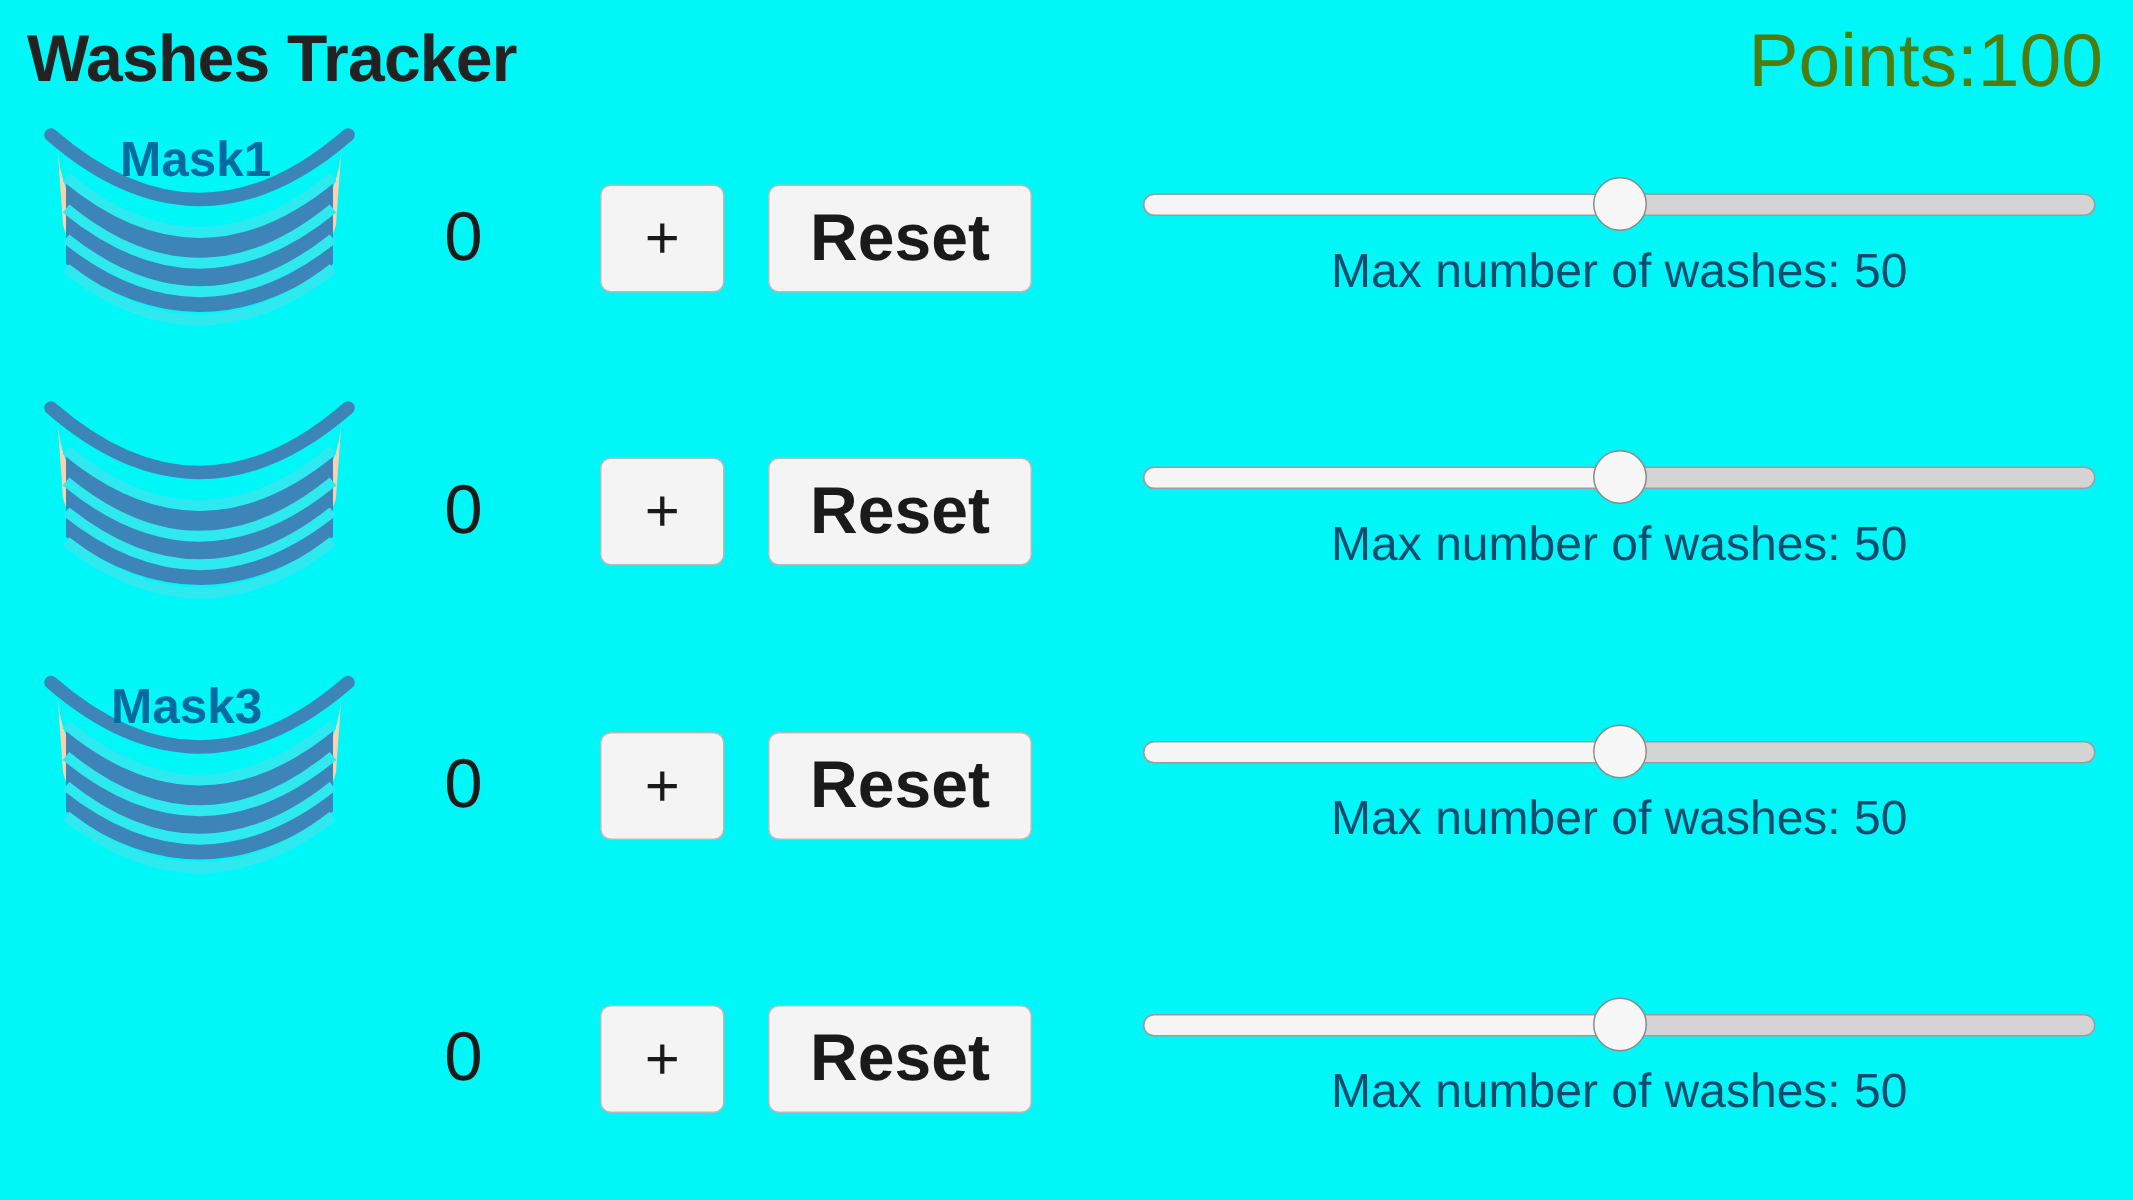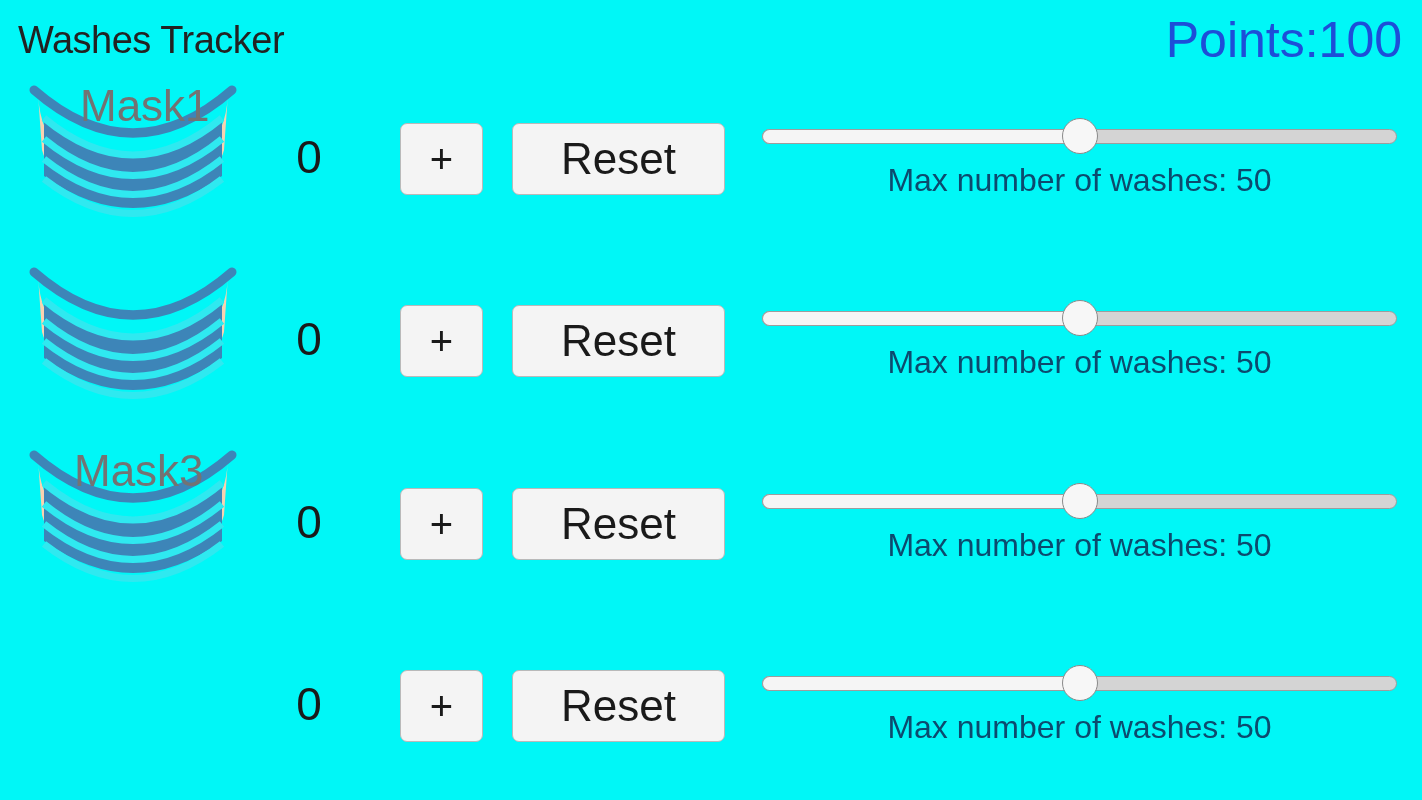--- a/index.html
+++ b/index.html
@@ -20,35 +20,35 @@
     position: absolute;
     top: 0;
     left: 0;
     width: 1422px;
     height: 78px;
   }
   .app-title {
     position: absolute;
     left: 18px;
     top: 8px;
-    font-size: 38px;
+    font-size: 44px;
     line-height: 64px;
     color: #222222;
     white-space: nowrap;
-    font-weight: normal;
+    font-weight: bold;
     letter-spacing: -0.5px;
     text-align: right;
   }
   .points {
     position: absolute;
     right: 20px;
     top: 8px;
     font-size: 50px;
     line-height: 64px;
-    color: #1d4ed8;
+    color: #4d7c0f;
     white-space: nowrap;
     font-weight: normal;
   }
 
   
   .row {
     position: absolute;
     left: 0;
     width: 1422px;
     height: 182px;
@@ -67,25 +67,25 @@
     height: 160px;
   }
   .mask-svg {
     display: block;
     width: 250px;
     height: 160px;
   }
   .mask-label {
     position: absolute;
     top: 4px;
-    font-size: 44px;
+    font-size: 33px;
     line-height: 44px;
-    color: #737373;
-    white-space: nowrap;
-    font-weight: normal;
+    color: #0369a1;
+    white-space: nowrap;
+    font-weight: bold;
   }
   .mask-label-0 { left: 72px; }
   .mask-label-1 { left: 66px; }
   .mask-label-2 { left: 66px; }
   .mask-label-3 { left: 68px; }
 
   
   .counter {
     position: absolute;
     left: 286px;
@@ -116,24 +116,25 @@
     left: 400px;
     top: 45px;
     width: 83px;
     height: 72px;
     font-size: 40px;
     line-height: 68px;
   }
   .btn-reset {
     left: 512px;
     top: 45px;
-    width: 213px;
+    width: 176px;
     height: 72px;
     font-size: 44px;
     line-height: 68px;
+    font-weight: bold;
   }
 
   
   .slider-wrap {
     position: absolute;
     left: 762px;
     top: 40px;
     width: 635px;
     height: 36px;
   }

